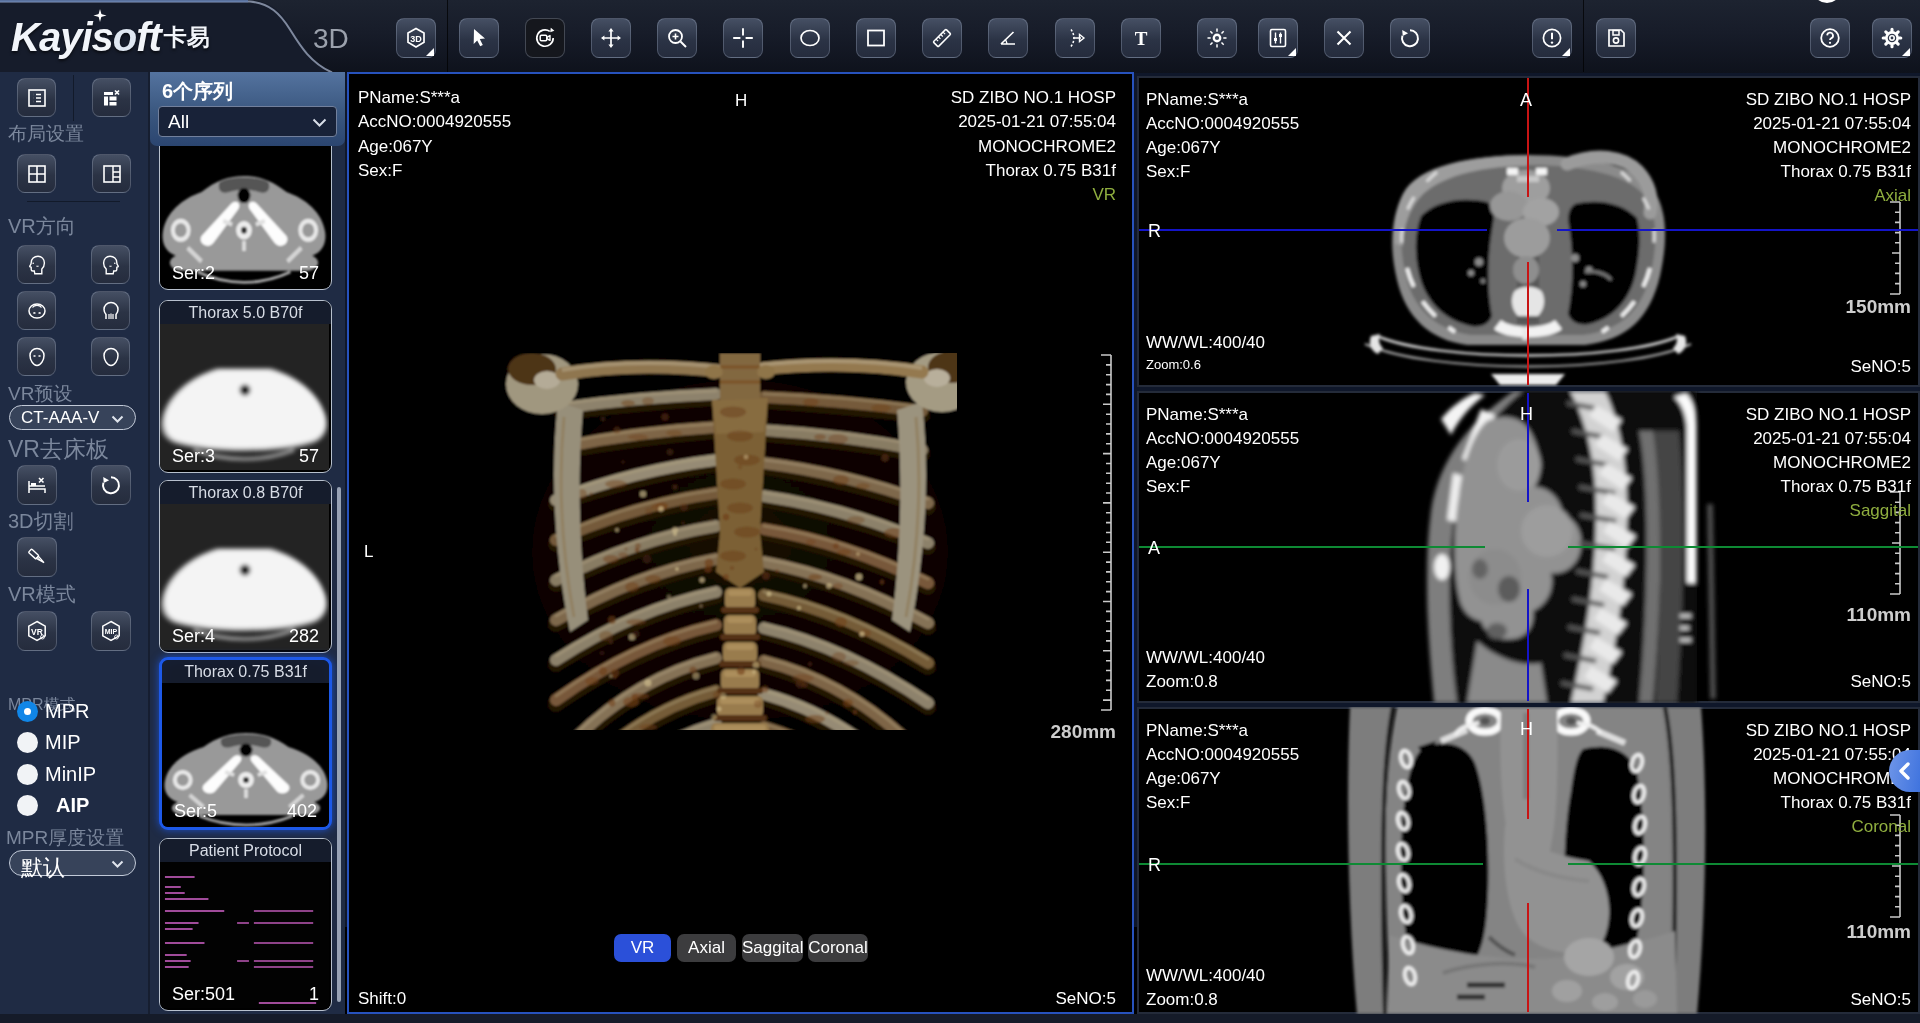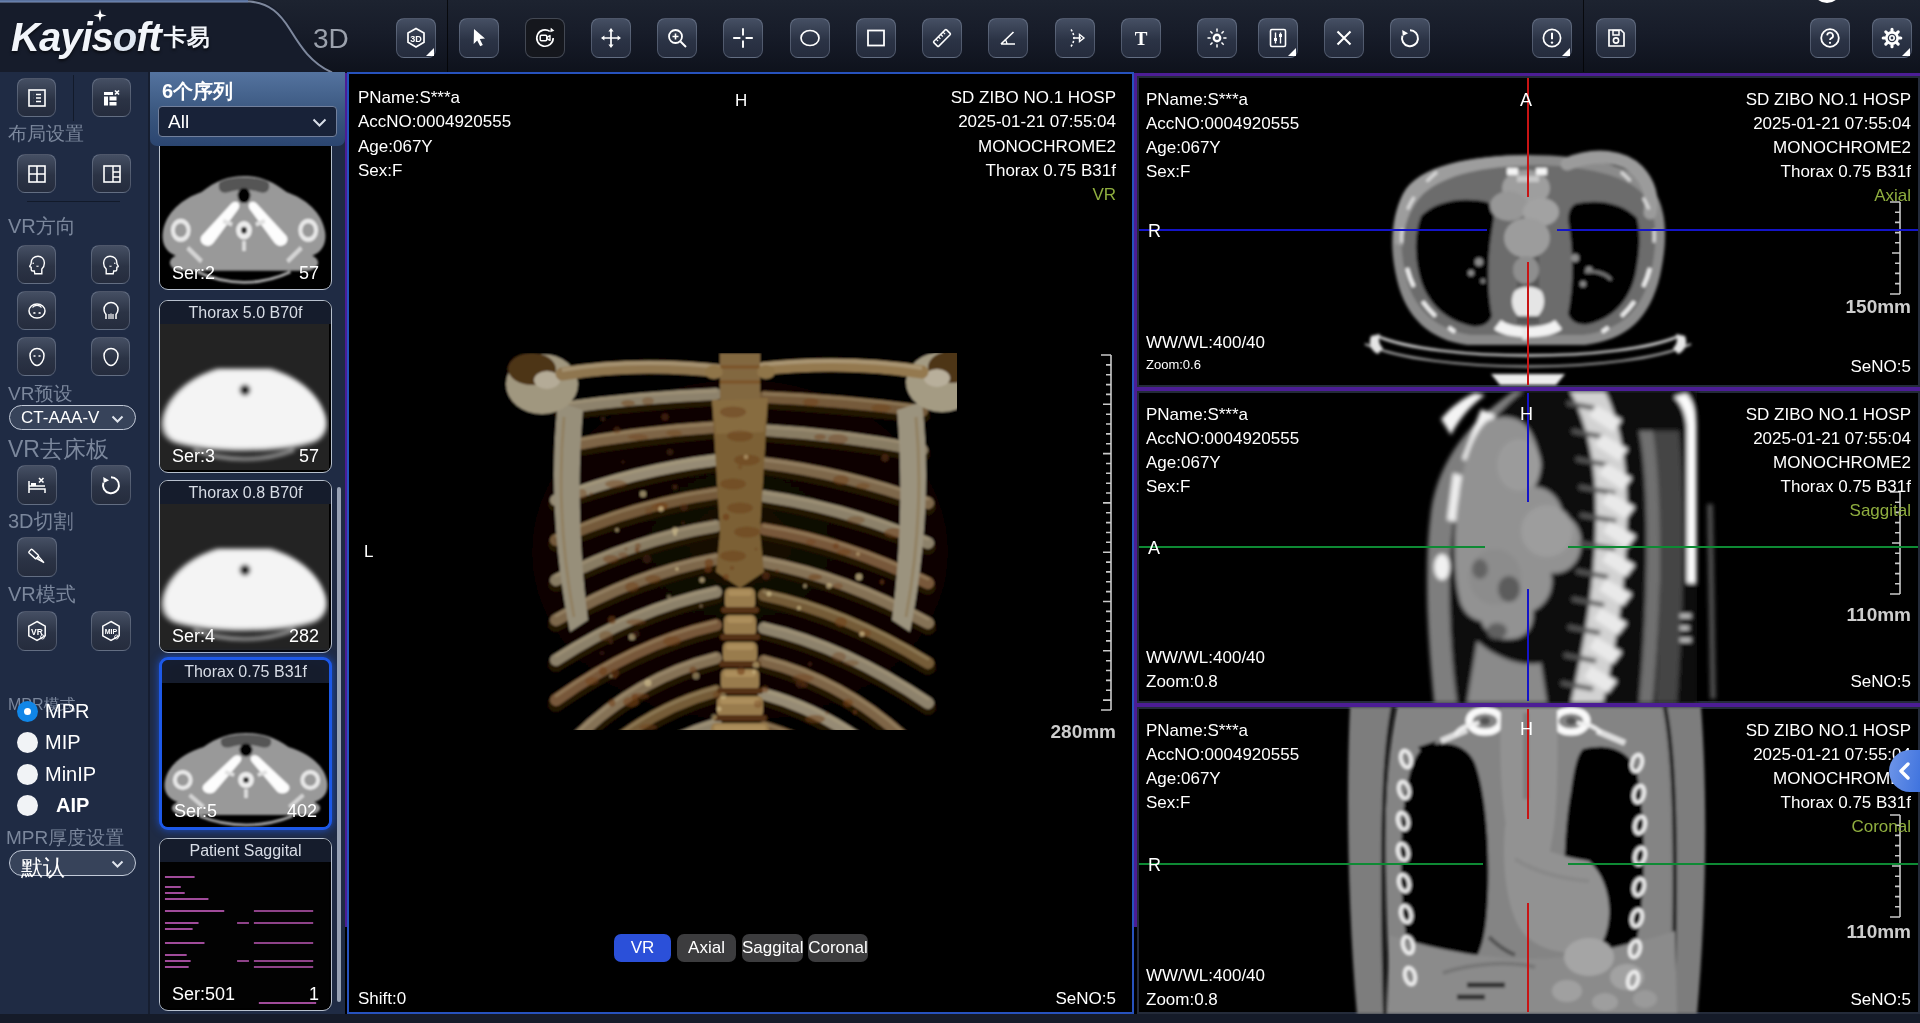--- a/index.html
+++ b/index.html
@@ -1,17 +1,17 @@
 <!DOCTYPE html>
 <html><head><meta charset="utf-8"><style>
 *{margin:0;padding:0;box-sizing:border-box}
 html,body{width:1920px;height:1023px;overflow:hidden;background:#000;font-family:"Liberation Sans",sans-serif;}
 .abs{position:absolute}
 </style></head><body>
-<div style="position:relative;width:1920px;height:927px;background:#4c1d95">
+<div style="position:relative;width:1920px;height:927px;background:#0f172a">
 <div style="position:absolute;left:0;top:0;width:1920px;height:73px;background:linear-gradient(180deg,#1d2330 0%,#171c29 45%,#0e121c 100%);"></div>
 <svg class="abs" style="left:0;top:0" width="380" height="73" viewBox="0 0 380 73">
 <path d="M0 0h252c20 2 30 12 40 28 10 16 20 34 40 45H0z" fill="#161c2b"></path>
 <path d="M0 1.5h250c20 2 30 12 40 28 10 16 20 33 42 43" fill="none" stroke="#98a4ba" stroke-width="2" opacity=".8"></path>
 <path d="M0 1h248" stroke="#5f7cb2" stroke-width="2.5" opacity=".75"></path>
 </svg>
 <div class="abs" style="left:11px;top:15px;font-size:40px;font-weight:bold;color:#f2f5fa;font-style:italic;letter-spacing:-1px;text-shadow:0 2px 3px rgba(0,0,0,.6)">Kayis<span style="color:#dfe7f2">o</span>ft<span style="font-size:23px;letter-spacing:0;vertical-align:6px;margin-left:3px;font-style:normal">卡易</span></div>
 <svg class="abs" style="left:92px;top:9px" width="16" height="16" viewBox="0 0 22 22">
 <path d="M11 0l2.4 8.6L11 18l-2.4-9.4z" fill="#fff"></path>
       <path d="M2 9l9-2.4L20 9l-9 2.4z" fill="#fff"></path>
@@ -395,21 +395,21 @@
 <circle cx="21" cy="97" r="8" fill="none" stroke="#e8e8e8" stroke-width="4"></circle>
 <circle cx="150" cy="97" r="8" fill="none" stroke="#e8e8e8" stroke-width="4"></circle>
 <path d="M28 112l14 12M143 112l-14 12" stroke="#d5d5d5" stroke-width="4"></path>
 <path d="M38 133c30 12 64 12 94 0" stroke="#aaa" stroke-width="2.5" fill="none"></path>
 </g>
       </svg>
       <div style="position:absolute;left:12px;bottom:5px;font-size:18px;color:#fff">Ser:5</div>
       <div style="position:absolute;right:12px;bottom:5px;font-size:18px;color:#fff">402</div>
     </div>
 <div style="position:absolute;left:159px;top:838px;width:173px;height:173px;background:#000;border:1.5px solid #b7c0cd;border-radius:9px;box-sizing:border-box;overflow:hidden">
-      <div style="position:absolute;left:0;top:0;width:100%;height:23px;background:rgba(23,30,48,.92);border-radius:7px 7px 0 0;text-align:center;font-size:16px;color:#d8dde6;line-height:23px">Patient Saggital</div>
+      <div style="position:absolute;left:0;top:0;width:100%;height:23px;background:rgba(23,30,48,.92);border-radius:7px 7px 0 0;text-align:center;font-size:16px;color:#d8dde6;line-height:23px">Patient Protocol</div>
       <svg style="position:absolute;left:0;top:23px" width="169" height="146" viewBox="0 0 171 146" preserveAspectRatio="none">
         <defs>
           <filter id="tb">
             <feGaussianBlur stdDeviation="1.1"></feGaussianBlur>
           </filter>
           <filter id="tb2">
             <feGaussianBlur stdDeviation="2.2"></feGaussianBlur>
           </filter>
         </defs>
         <rect width="171" height="146" fill="#020202"></rect>

